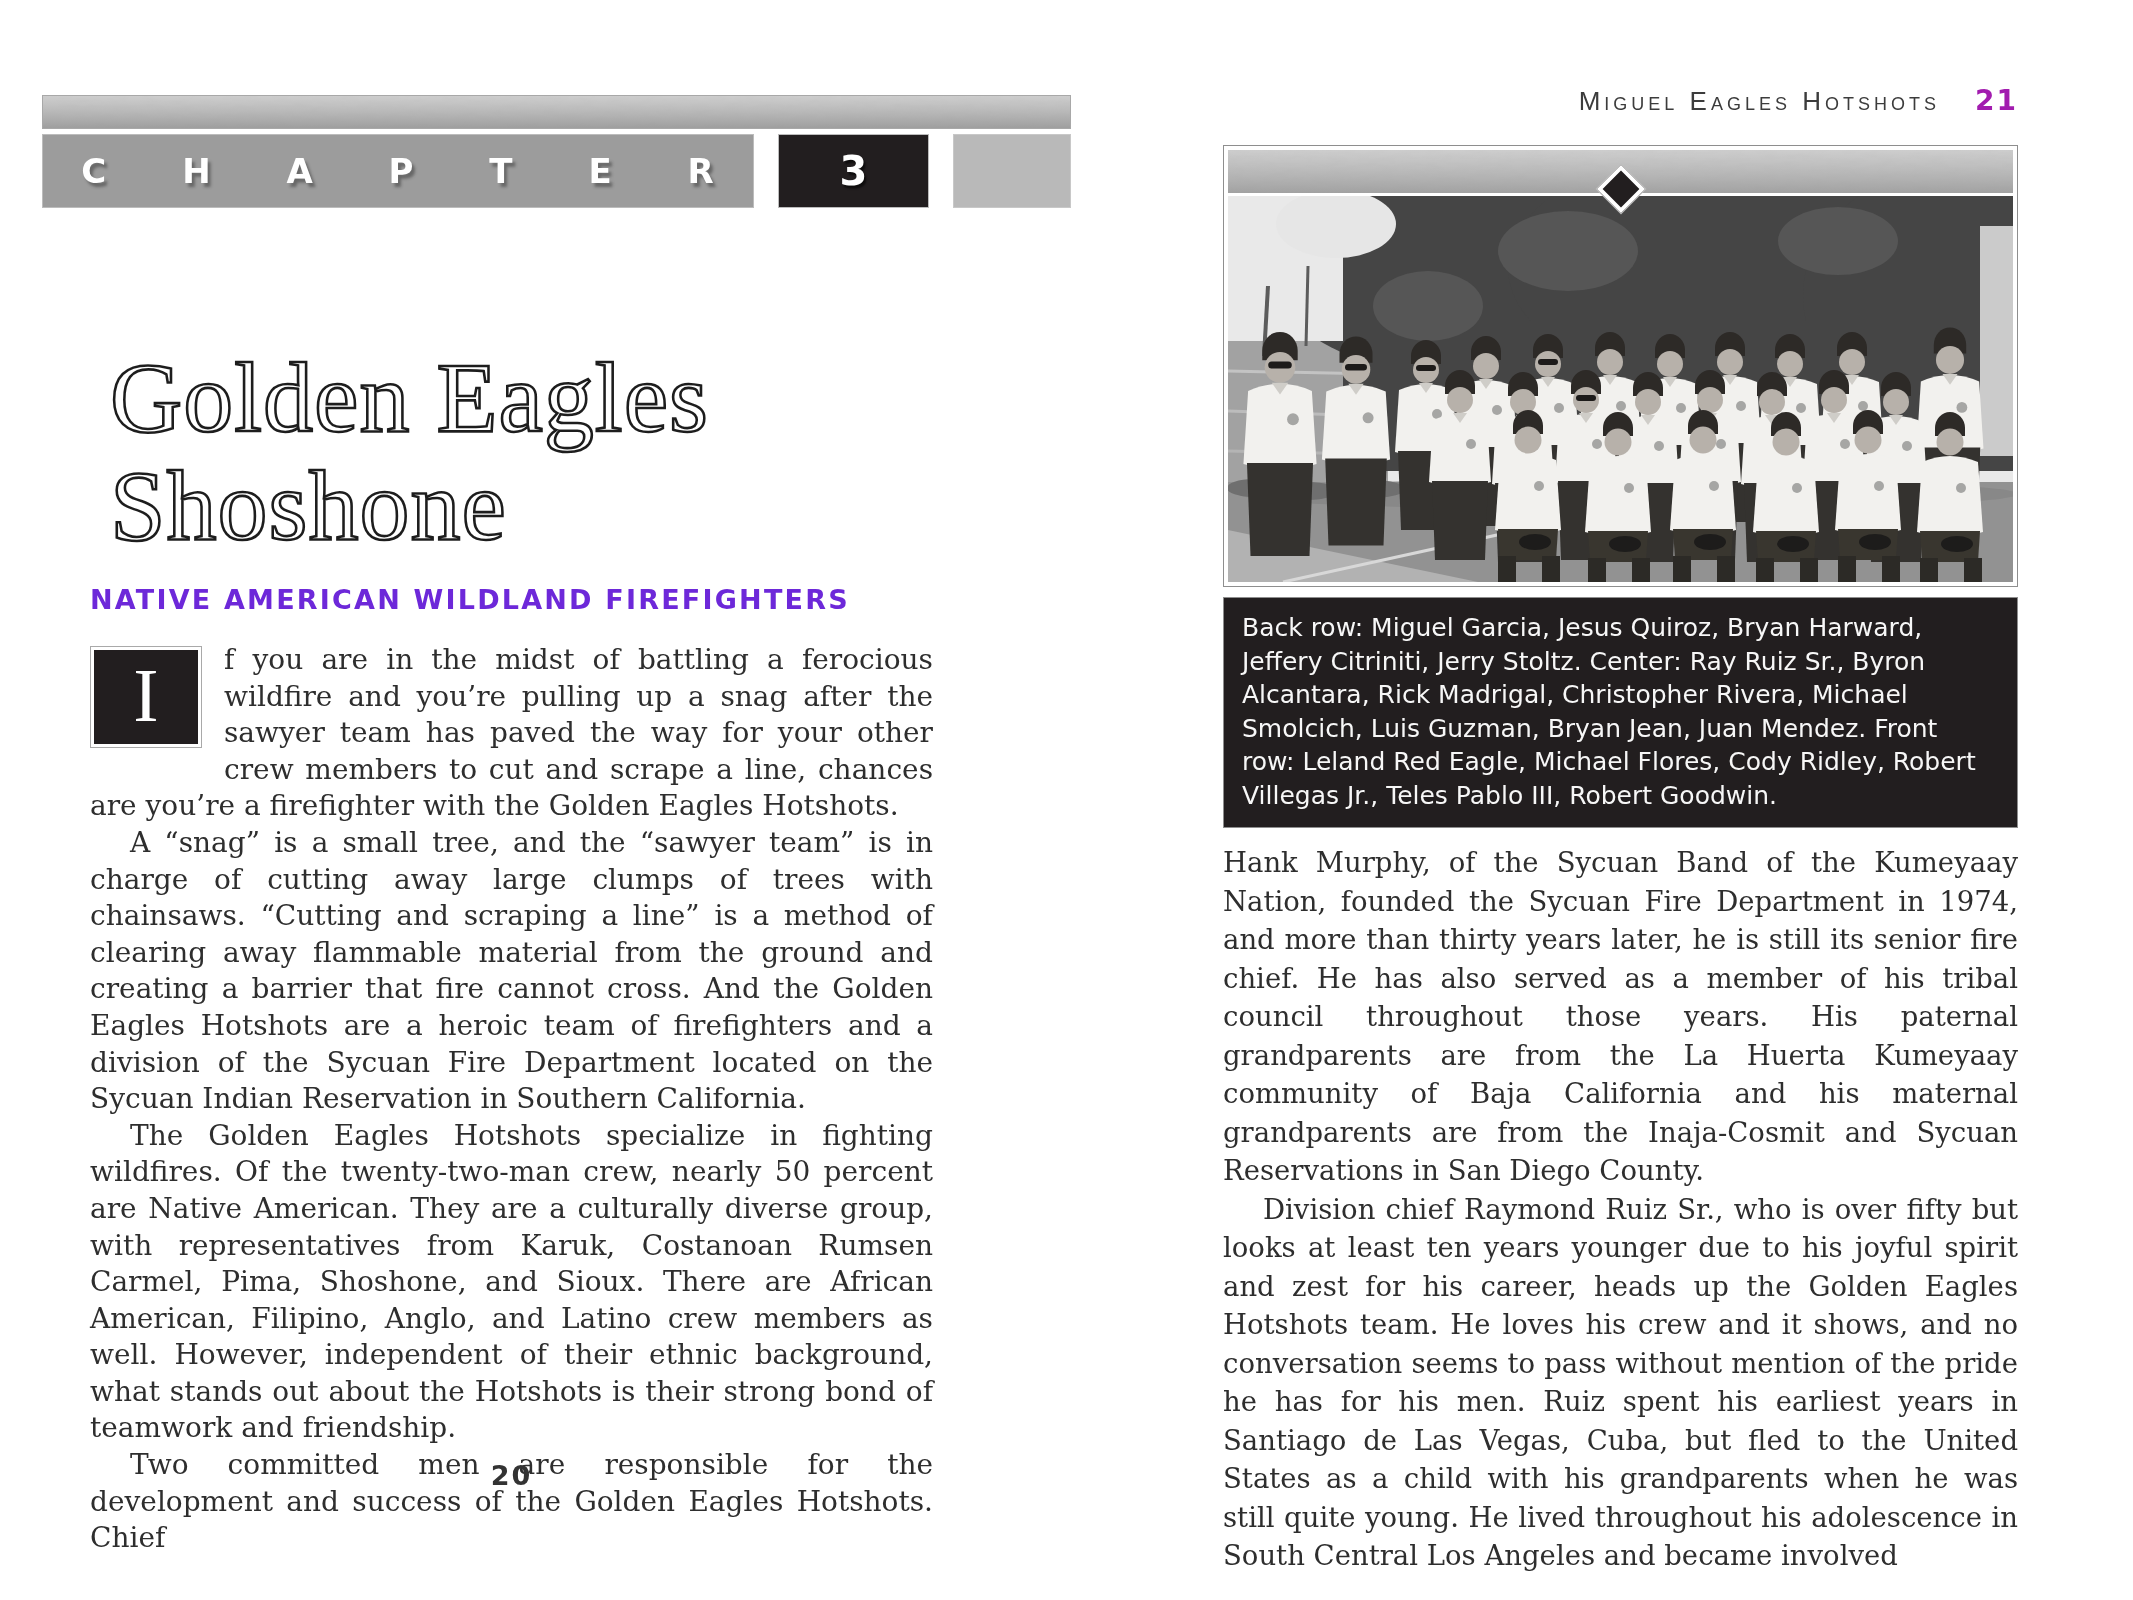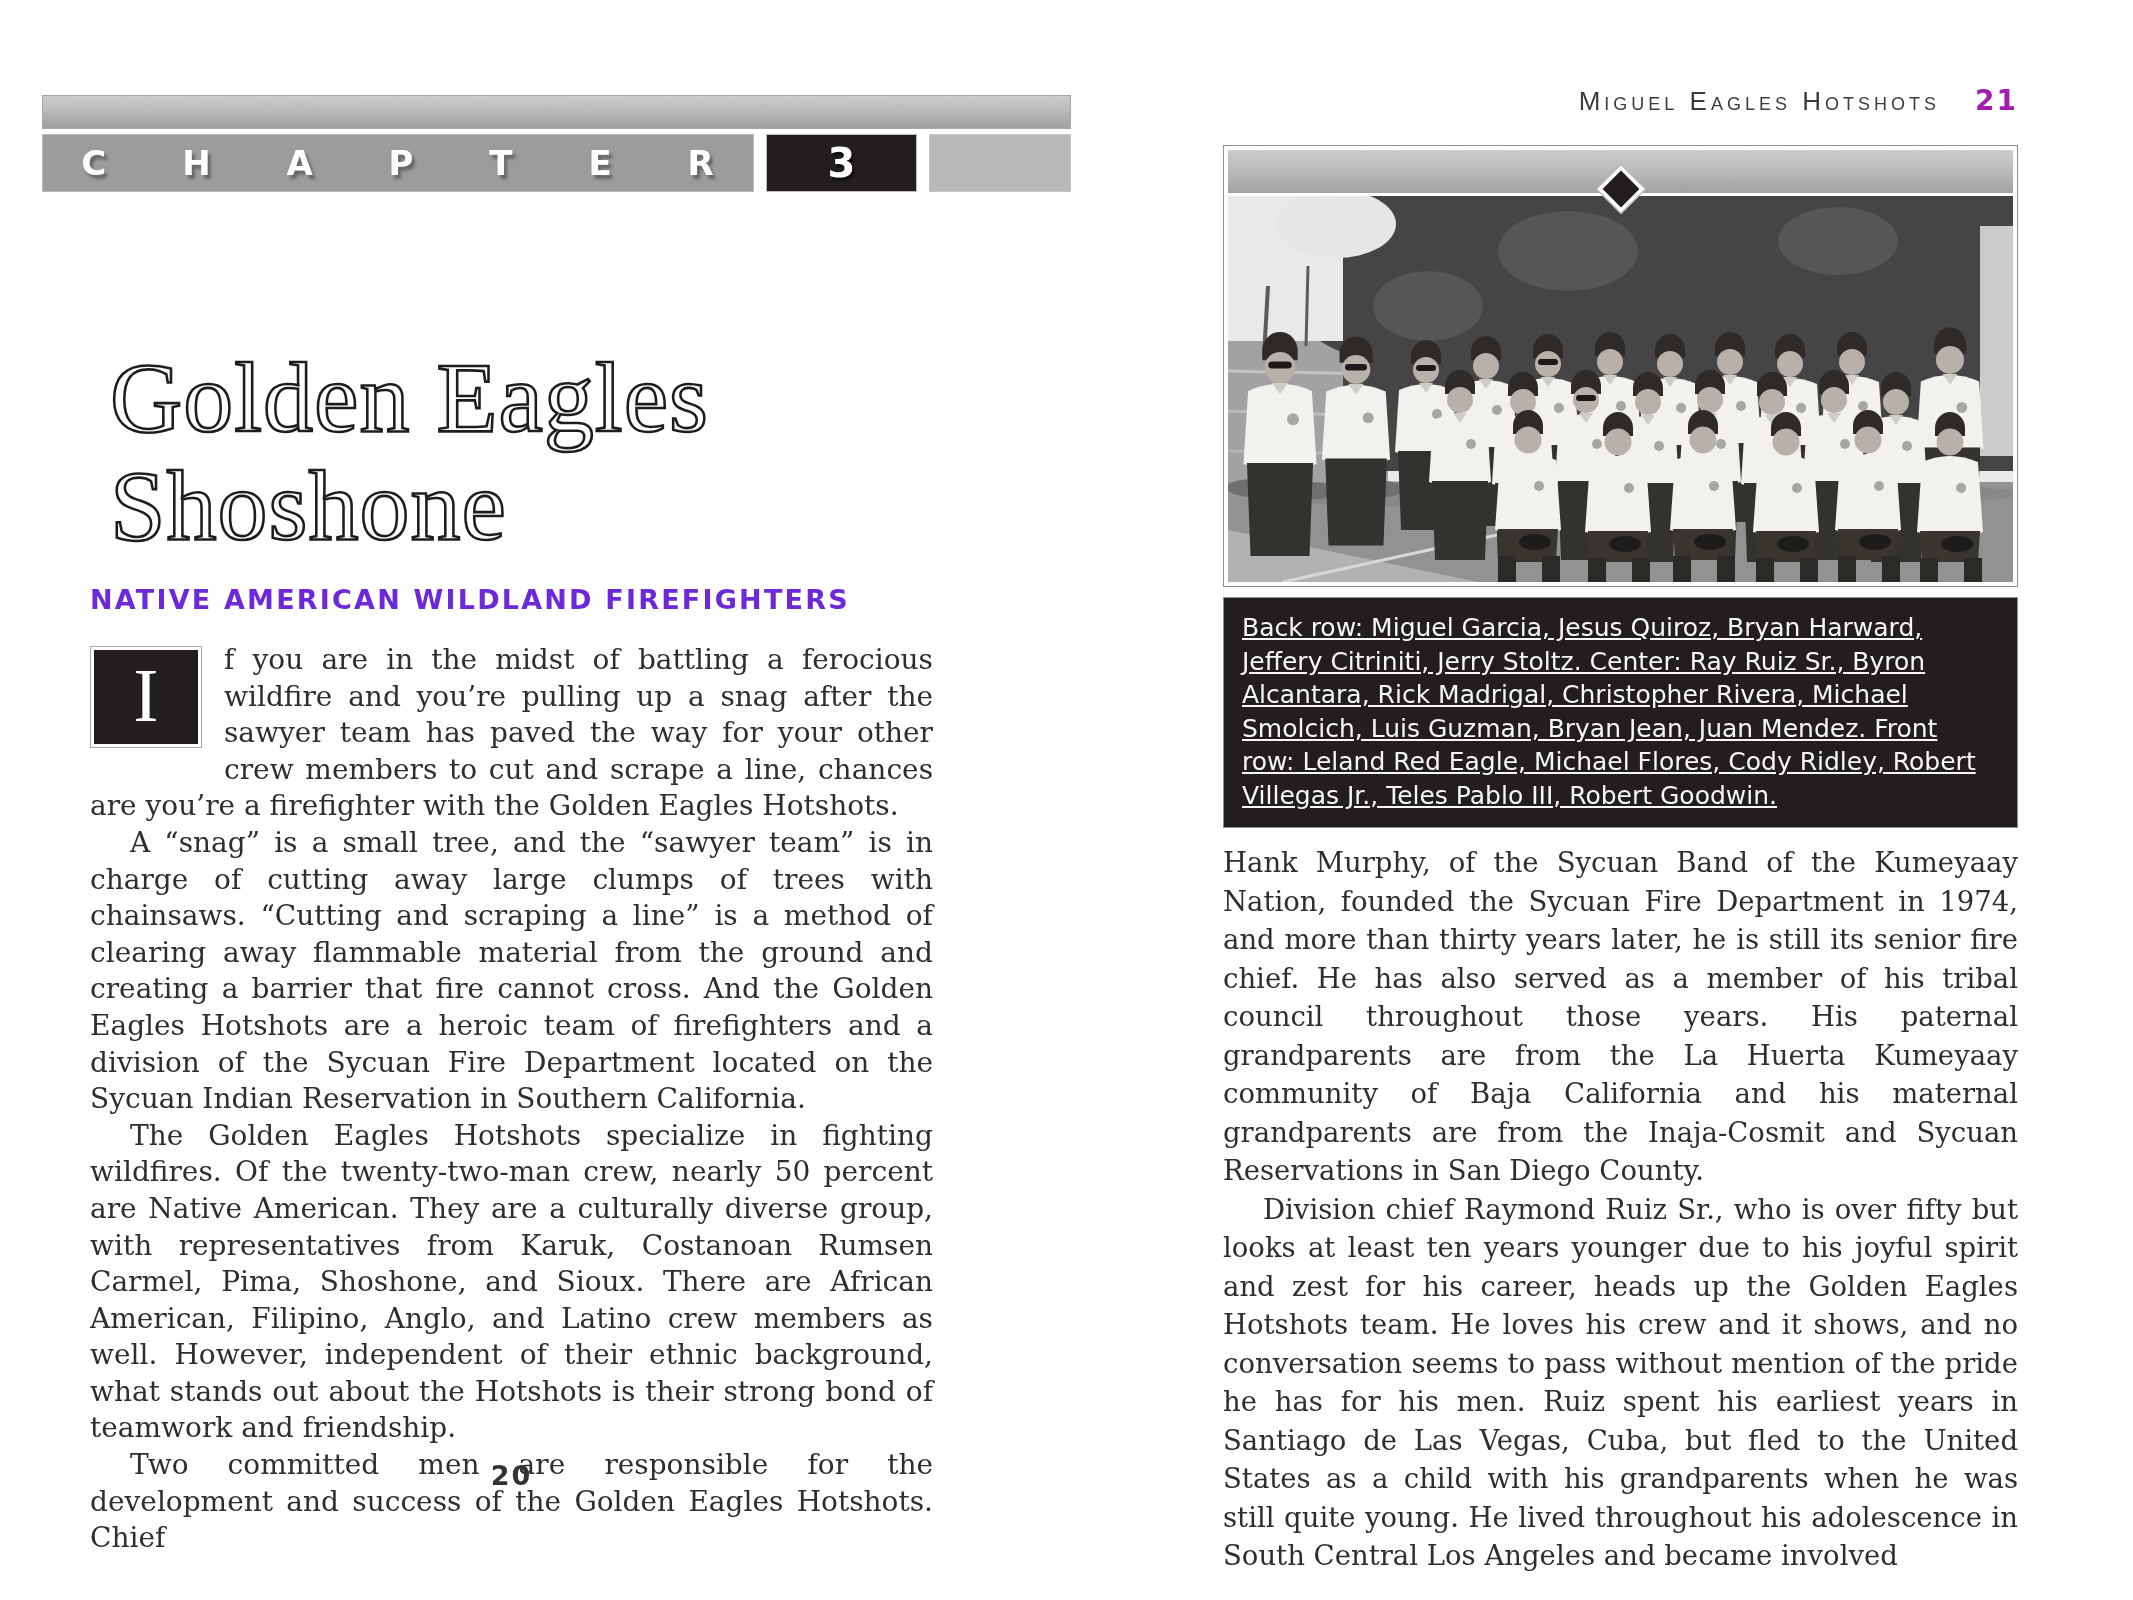--- a/index.html
+++ b/index.html
@@ -9,21 +9,21 @@
     font-family:"DejaVu Serif", serif; color:#2e2e2e; overflow:hidden;
   }
 
   
   .chapter-banner { position:absolute; left:42px; top:95px; width:1029px; }
   .banner-strip {
     height:34px; border:1px solid #a8a8a8; background:#cdcdcd;
     position:relative; overflow:hidden;
   }
   .banner-strip svg, .photo-strip svg { display:block; width:100%; height:100%; }
-  .banner-row { margin-top:5px; display:flex; gap:12px; height:58px; }
+  .banner-row { margin-top:5px; display:flex; gap:24px; height:74px; }
   .bar-chapter {
     flex:0 0 712px; background:#9c9c9c; border:1px solid #bcbcbc;
     display:flex; align-items:center; justify-content:center;
   }
   .bar-chapter span {
     font-family:"DejaVu Sans", sans-serif; font-weight:bold; font-size:34px;
     color:#ffffff; word-spacing:62px; letter-spacing:1px;
     text-shadow:3px 4px 3px rgba(40,40,40,0.45);
   }
   .bar-number {
@@ -97,21 +97,21 @@
     transform:translateX(-50%) rotate(45deg);
     background:#221e1f; border:4px solid #ffffff;
     box-shadow:0 0 0 1px #bdbdbd; z-index:3;
   }
   .photo-canvas { display:block; width:785px; height:386px; }
 
   .caption-box {
     margin-top:10px; border:1px solid #8e8e8e; background:#221e1f;
     padding:13px 22px 15px 18px;
     font-family:"DejaVu Sans", sans-serif; font-size:25px; line-height:33.5px;
-    color:#f7f7f7; text-align:left;text-decoration:underline;
+    color:#f7f7f7; text-align:left;
   }
 
   .body-right {
     position:absolute; left:1223px; top:843px; width:795px;
     font-size:27.5px; line-height:38.5px; text-align:justify; hyphens:none;
   }
   .body-right p { margin:0; }
   .body-right p.indent { text-indent:40px; }
 </style>
 </head>

